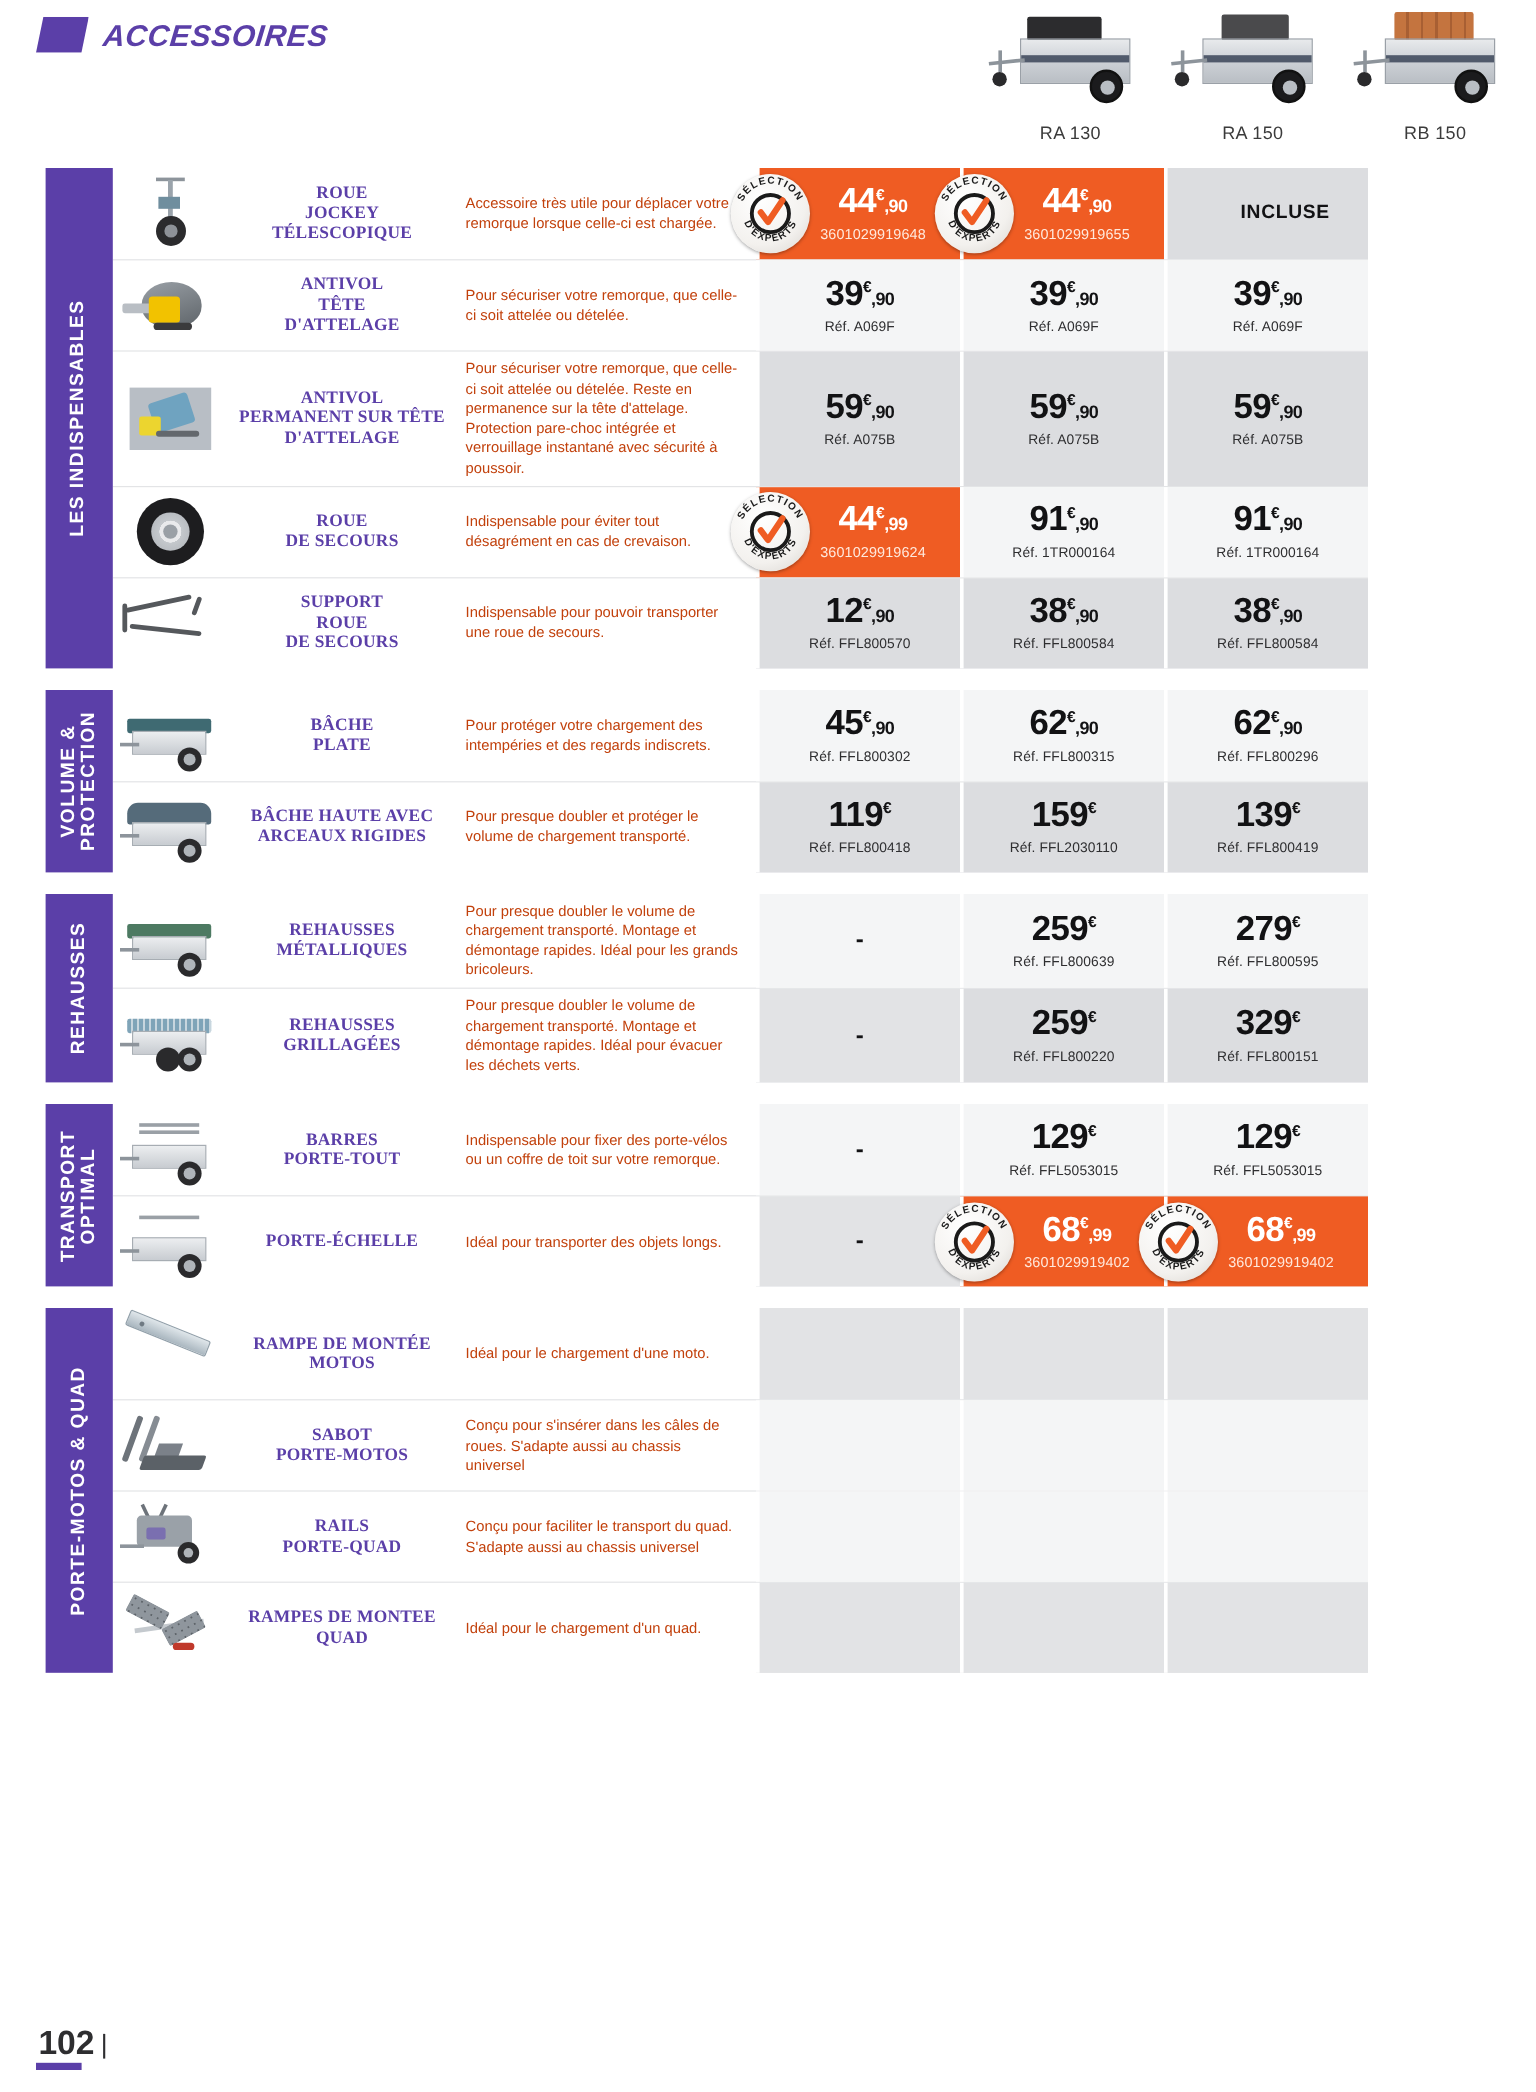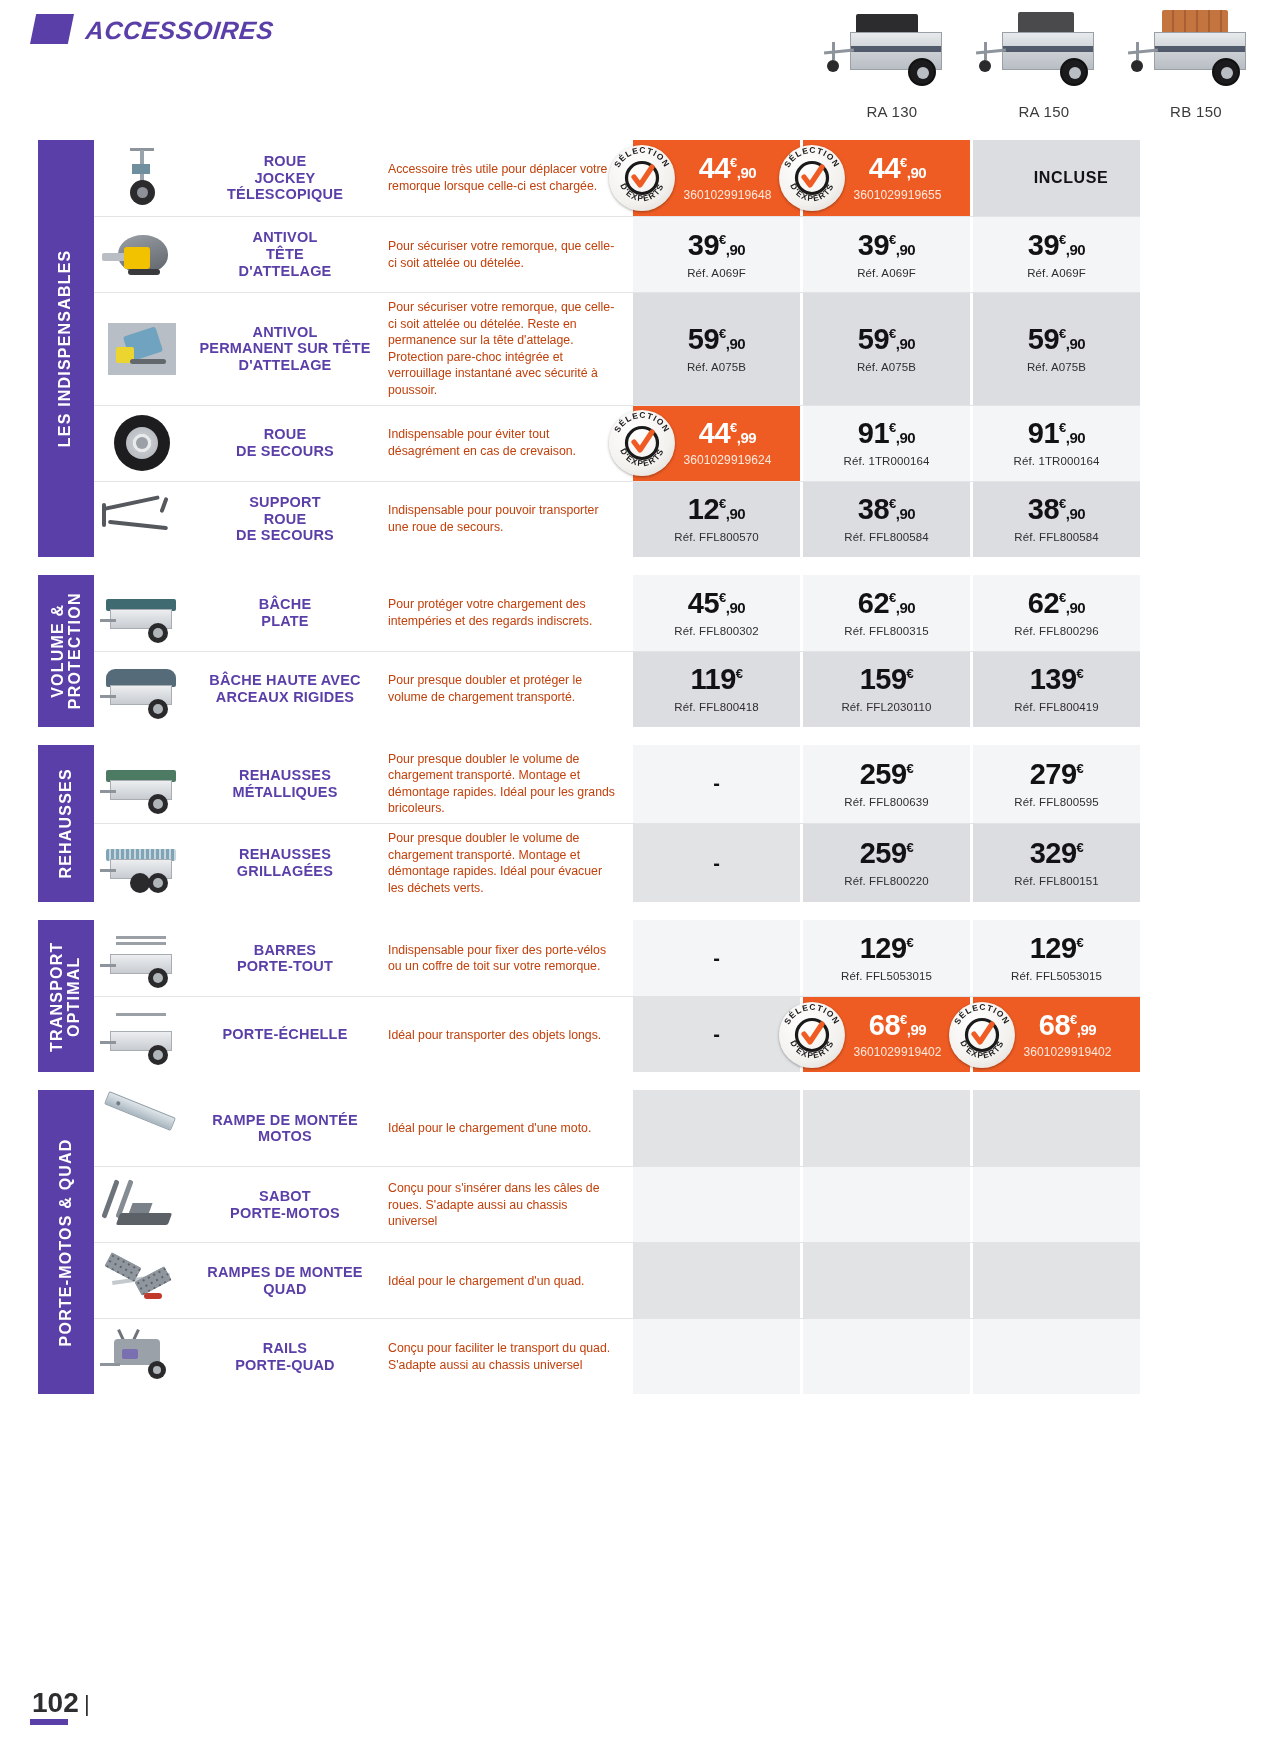--- a/index.html
+++ b/index.html
@@ -92,20 +92,21 @@
   .row.light .cell-info { background: #f4f5f6; }
   .row.dark  .cell-info { background: #e2e3e5; }
 
   .cell-img { width: 96px; flex: 0 0 96px; position: relative; background: transparent; }
   .cell-name {
     width: 190px; flex: 0 0 190px;
     display: flex; align-items: center; justify-content: center;
     text-align: center; padding: 4px 6px;
     color: #5b3fa8; font-weight: bold; font-size: 14.5px; line-height: 1.15;
     letter-spacing: .2px;
+    font-family: Liberation Serif, serif;
   }
   .cell-desc {
     flex: 1 1 auto;
     display: flex; align-items: center;
     font-size: 12.3px; color: #c2410c; line-height: 1.35; padding: 6px 14px 6px 8px;
   }
   .cell-info {
     display:flex; align-items: stretch;
   }
   .pcell {
@@ -785,44 +786,20 @@
             </div>
             <div class="cell-desc">
               <div>Conçu pour s'insérer dans les câles de roues. S'adapte aussi au chassis universel</div>
             </div>
             <div class="cell-info">
               <div class="pcell blankw"></div>
               <div class="pcell blankw"></div>
               <div class="pcell blankw"></div>
             </div>
           </div>
-          <div class="row dark">
-            <div class="cell-img">
-              <div class="thumb th-rampq">
-                <div class="fr"></div>
-                <div class="p1"></div>
-                <div class="p2"></div>
-                <div class="red"></div>
-              </div>
-            </div>
-            <div class="cell-name">
-              <div>
-                <div>RAMPES DE MONTEE</div>
-                <div>QUAD</div>
-              </div>
-            </div>
-            <div class="cell-desc">
-              <div>Idéal pour le chargement d'un quad.</div>
-            </div>
-            <div class="cell-info">
-              <div class="pcell blank"></div>
-              <div class="pcell blank"></div>
-              <div class="pcell blank"></div>
-            </div>
-          </div>
           <div class="row light">
             <div class="cell-img">
               <div class="thumb th-quad">
                 <div class="bar"></div>
                 <div class="bar2"></div>
                 <div class="body"></div>
                 <div class="pur"></div>
                 <div class="hit"></div>
                 <div class="w"></div>
               </div>
@@ -835,20 +812,44 @@
             </div>
             <div class="cell-desc">
               <div>Conçu pour faciliter le transport du quad. S'adapte aussi au chassis universel</div>
             </div>
             <div class="cell-info">
               <div class="pcell blankw"></div>
               <div class="pcell blankw"></div>
               <div class="pcell blankw"></div>
             </div>
           </div>
+          <div class="row dark">
+            <div class="cell-img">
+              <div class="thumb th-rampq">
+                <div class="fr"></div>
+                <div class="p1"></div>
+                <div class="p2"></div>
+                <div class="red"></div>
+              </div>
+            </div>
+            <div class="cell-name">
+              <div>
+                <div>RAMPES DE MONTEE</div>
+                <div>QUAD</div>
+              </div>
+            </div>
+            <div class="cell-desc">
+              <div>Idéal pour le chargement d'un quad.</div>
+            </div>
+            <div class="cell-info">
+              <div class="pcell blank"></div>
+              <div class="pcell blank"></div>
+              <div class="pcell blank"></div>
+            </div>
+          </div>
         </div>
       </div>
     </div>
 
   <div class="footer">
     <div class="foot-bar"></div>
     <div class="foot-num">102</div>
     <div class="foot-tick">|</div>
   </div>
 

